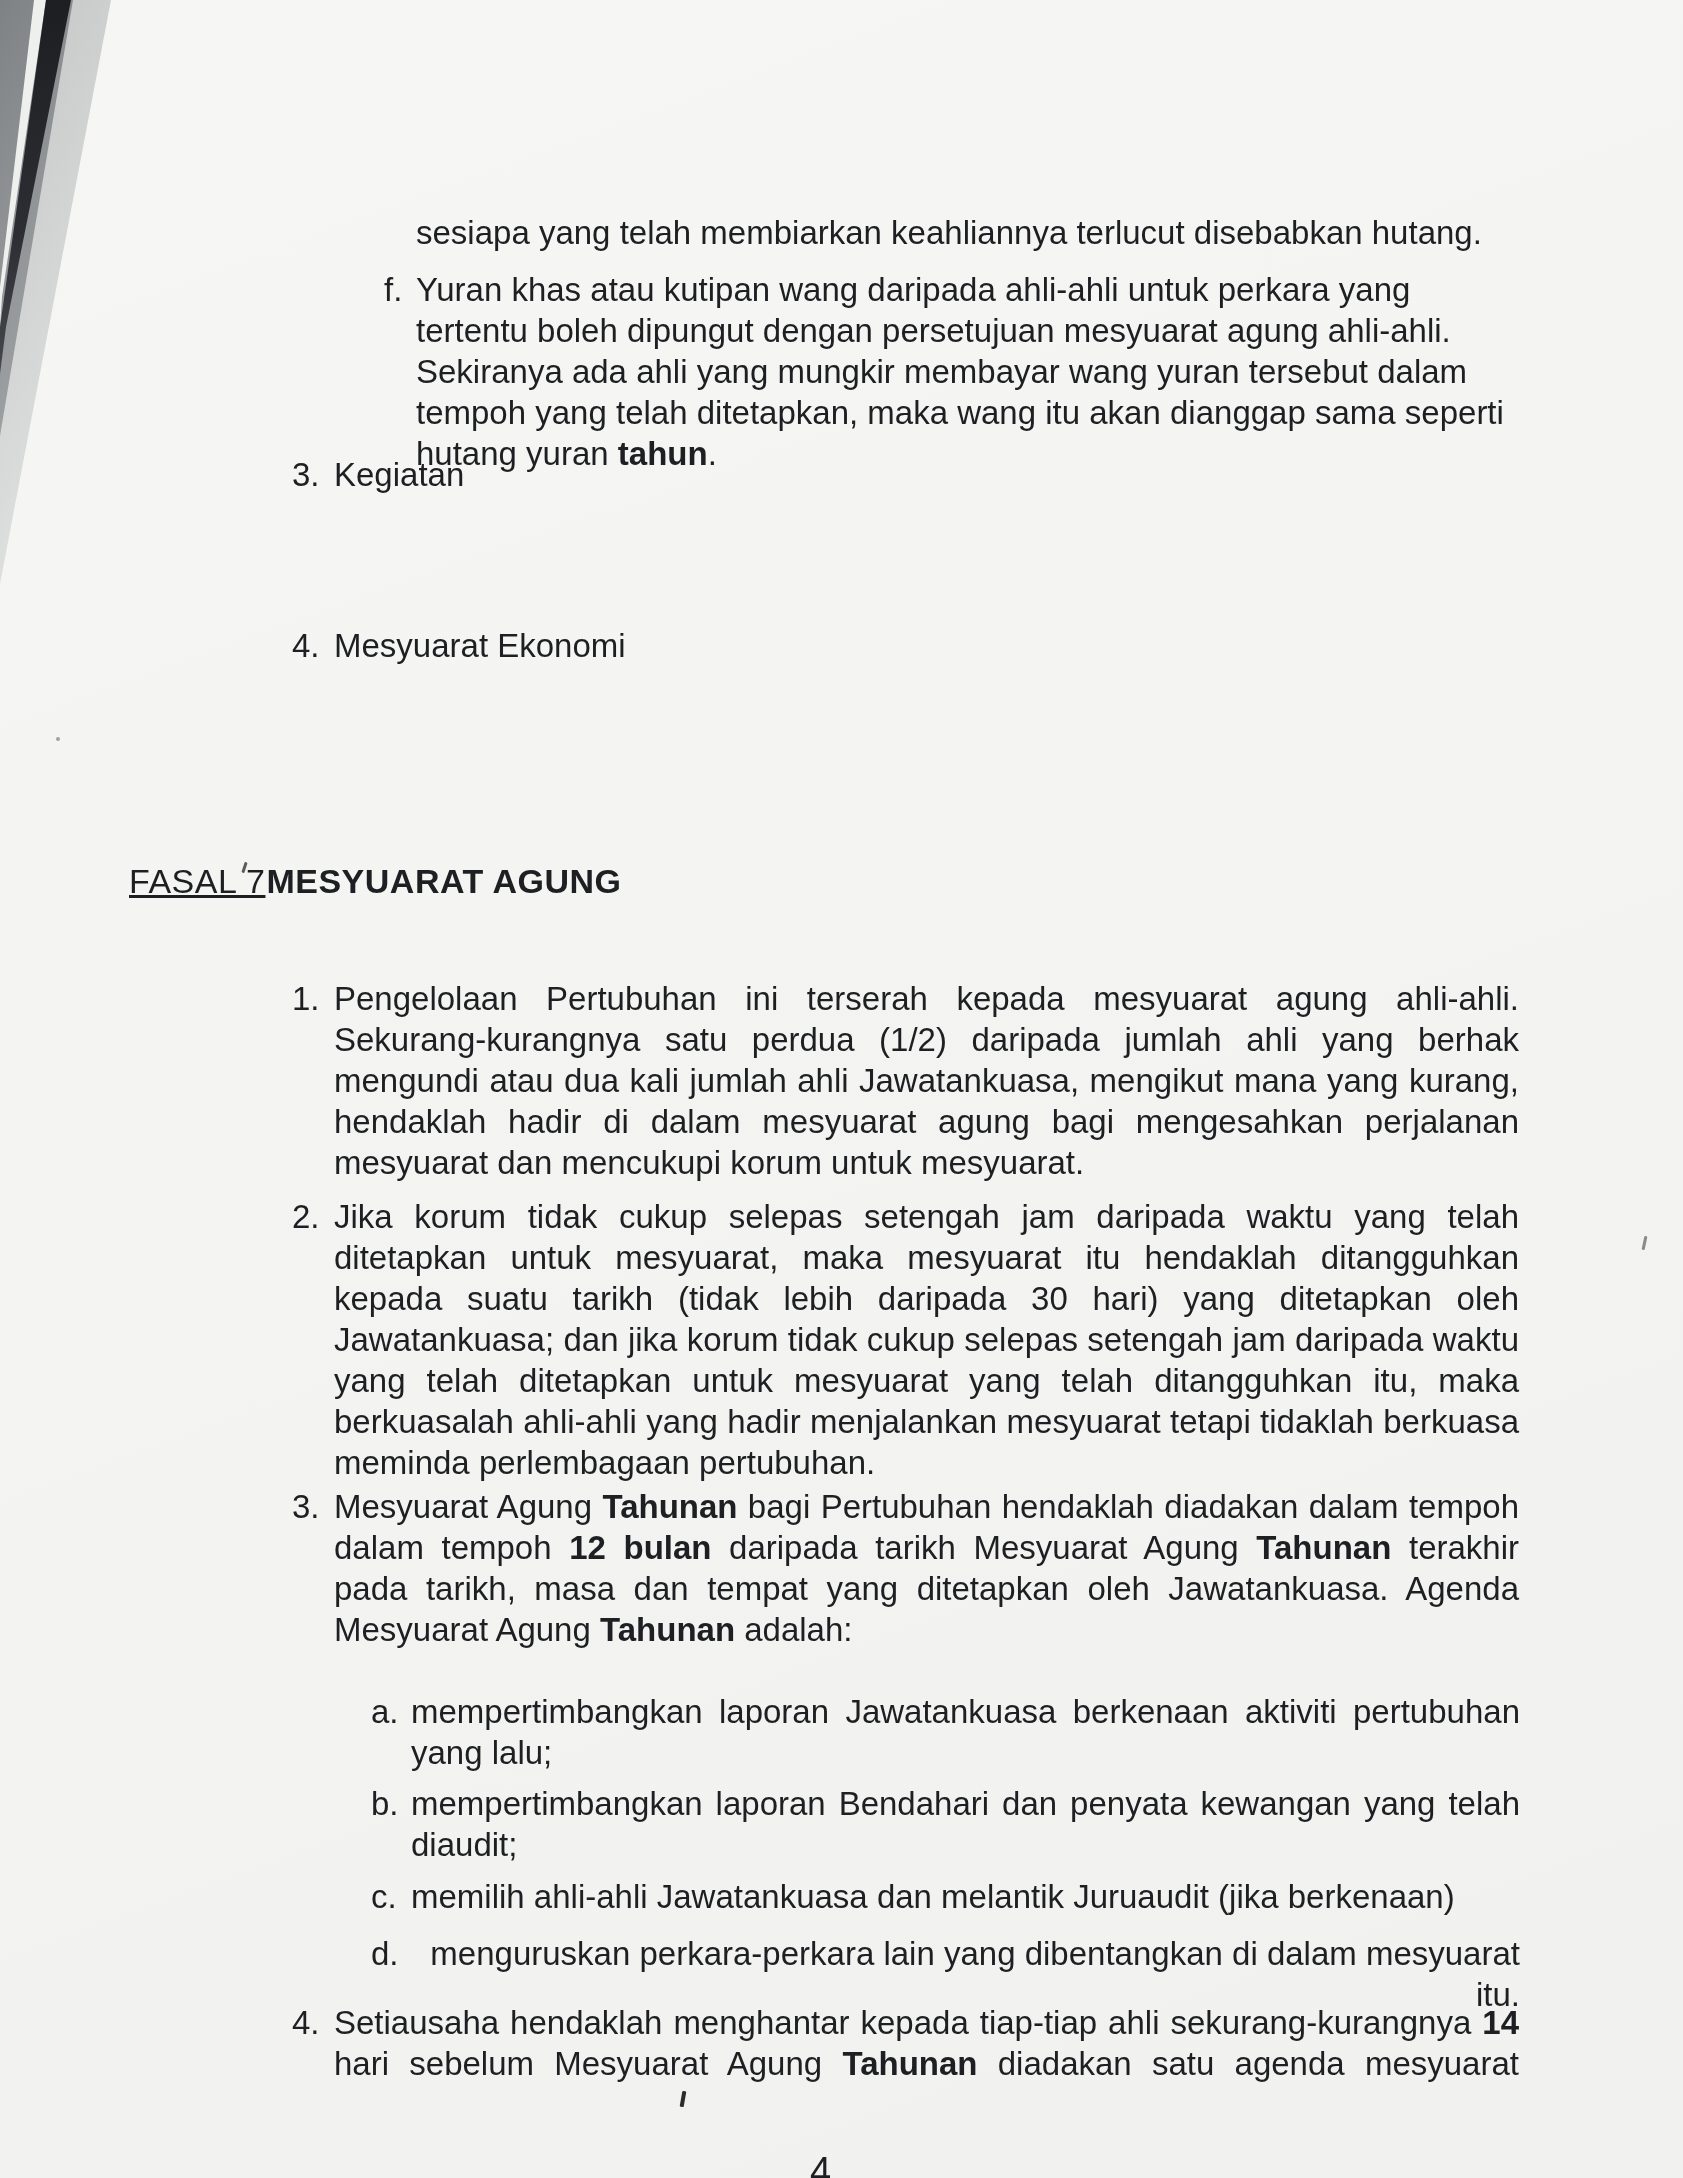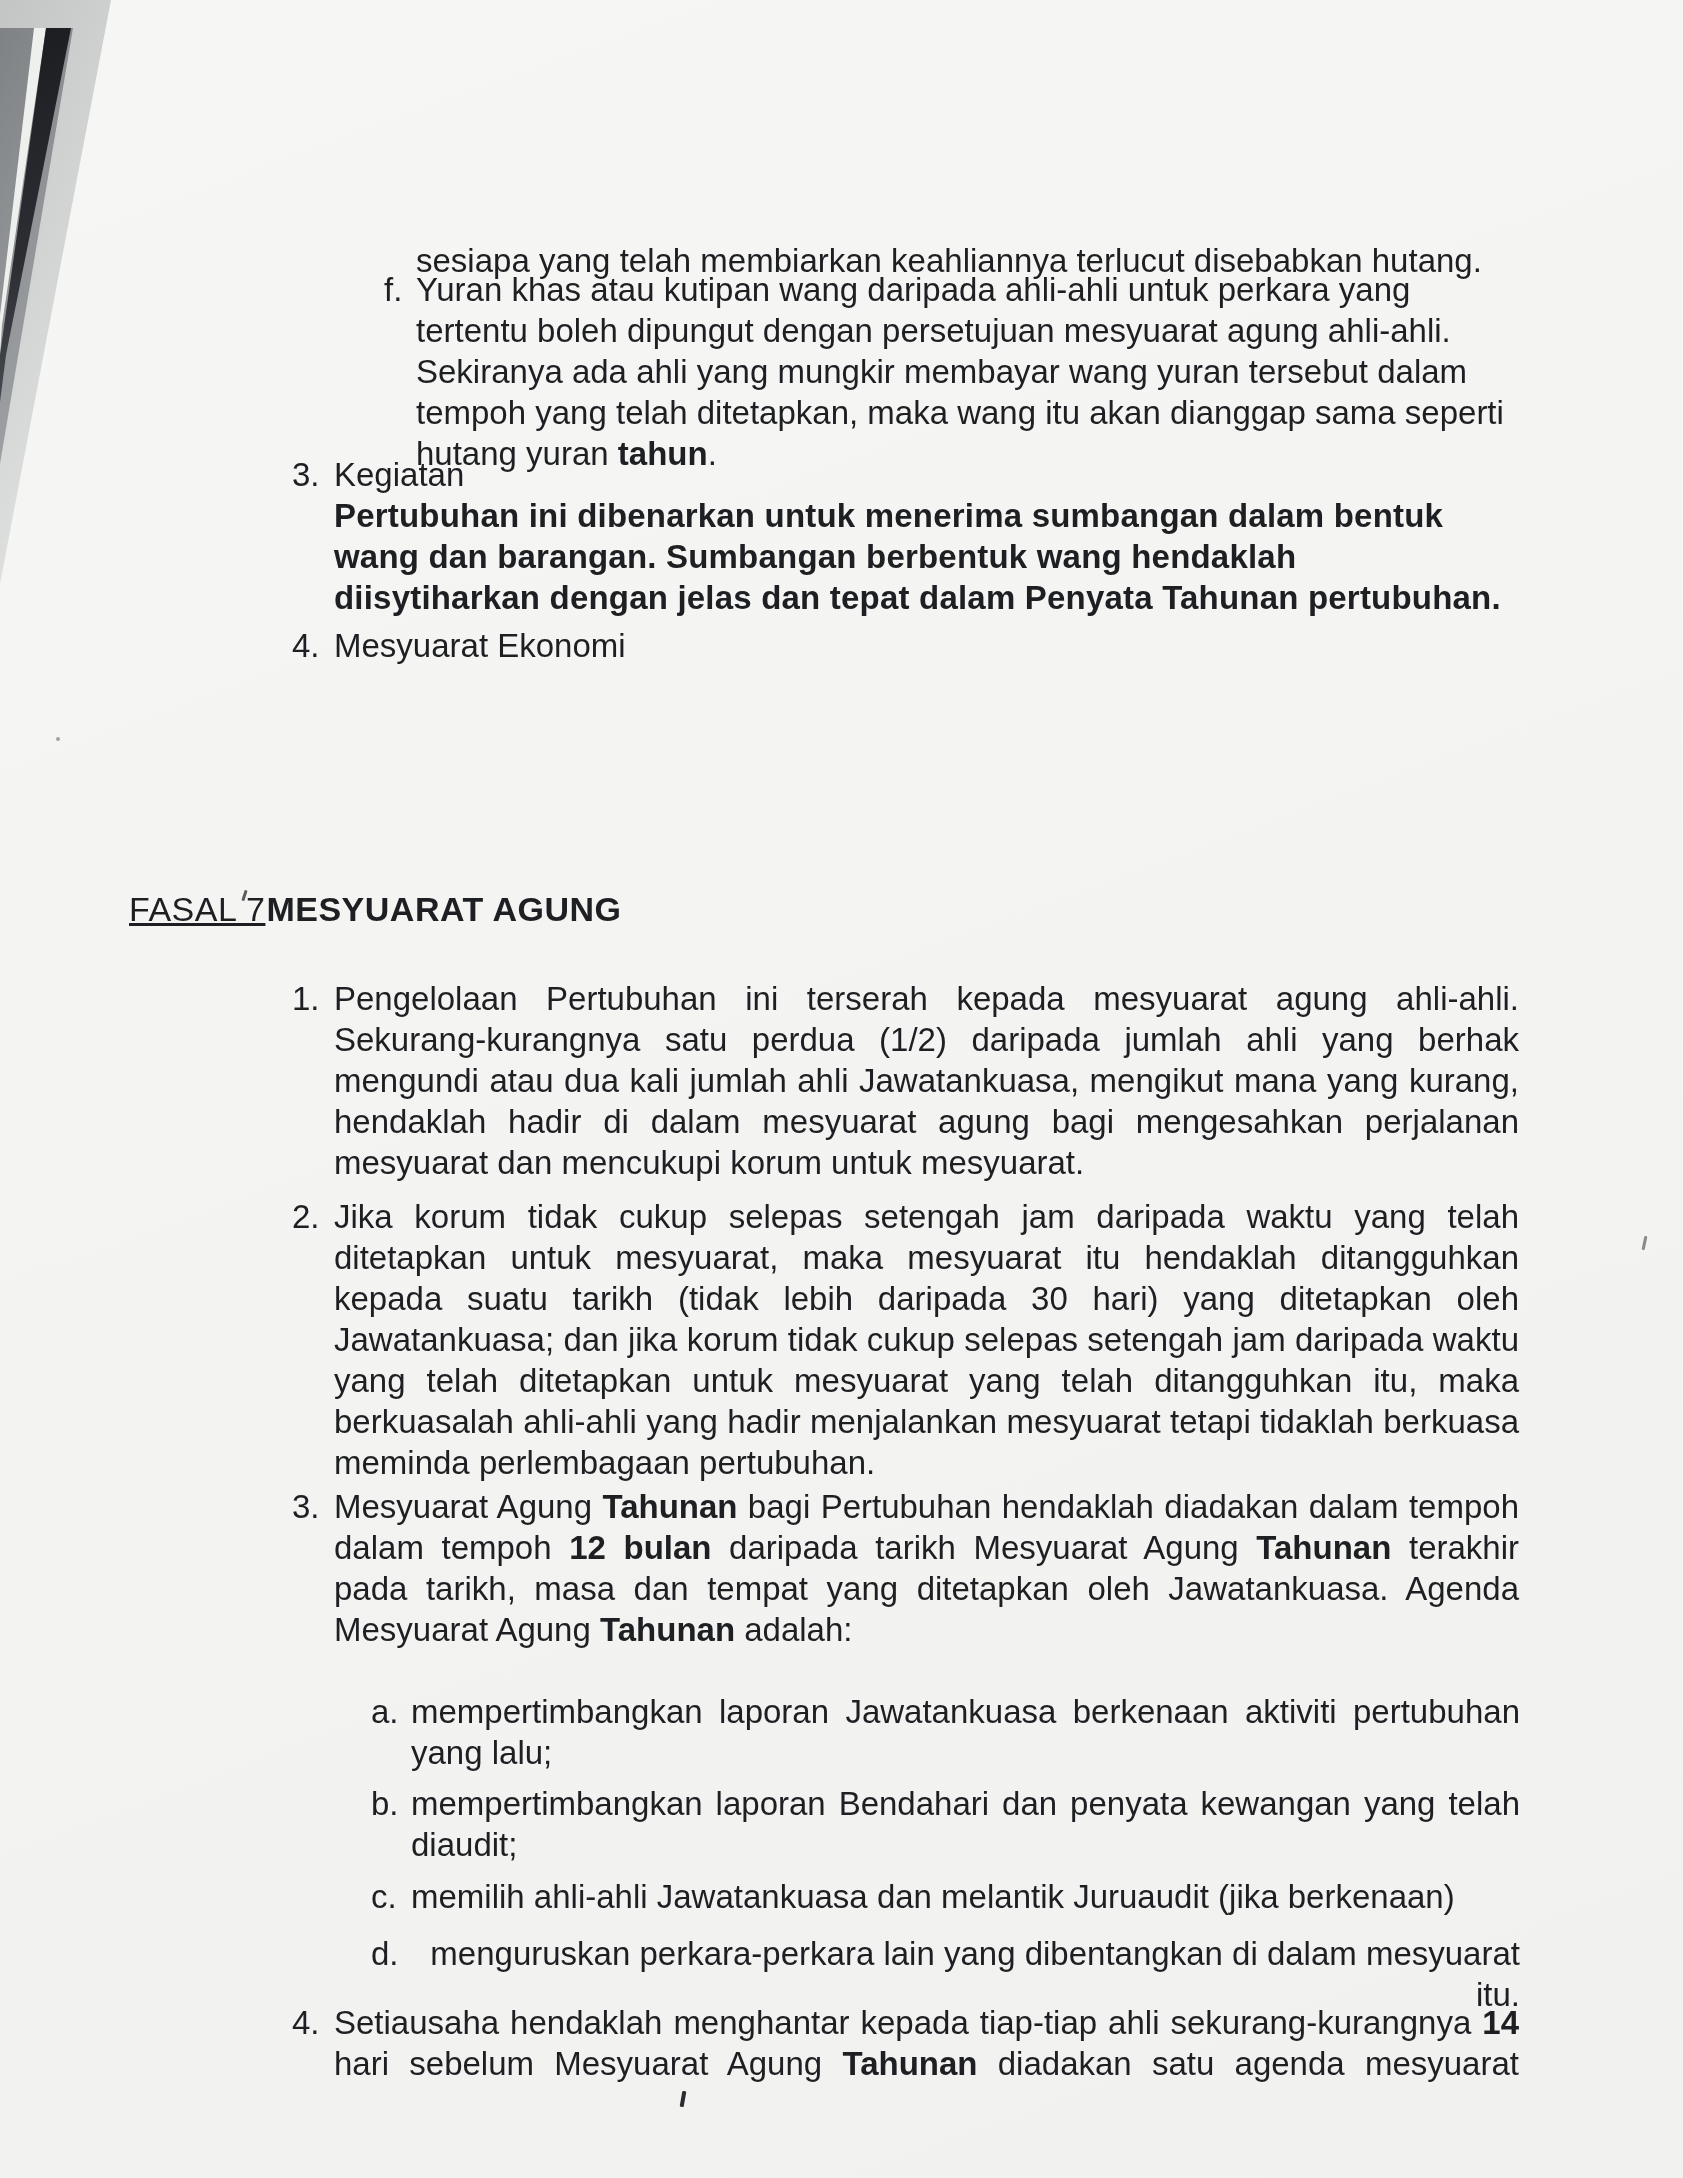--- a/index.html
+++ b/index.html
@@ -5,21 +5,21 @@
   html,body{margin:0;padding:0;background:#e8e9e7;}
   .page{
     position:relative;
     width:1683px;height:2178px;
     background:linear-gradient(160deg,#f6f7f5 0%,#f3f4f2 55%,#f1f2f0 100%);
     overflow:hidden;
     font-family:"Liberation Sans", sans-serif;
     color:#1e1f22;
   }
   .txt{font-size:33px;line-height:41px;}
-  .abs{position:absolute;margin-top:28px;}
+  .abs{position:absolute;}
   .item{position:absolute;display:flex;align-items:flex-start;}
   .marker{flex:0 0 auto;}
   .j{text-align:justify;}
   .j-last{text-align:justify;text-align-last:justify;}
   .b{font-weight:bold;}
   .bold-body{font-weight:bold;letter-spacing:0.2px;}
   .heading-label{font-size:34px;letter-spacing:0.5px;text-decoration:underline;}
   .heading-title{font-size:34px;font-weight:bold;letter-spacing:0.5px;margin-left:20px;}
   .pagenum{font-size:38px;}
   
@@ -54,21 +54,20 @@
 
   <div class="item txt" style="left:384px;top:269px;width:1148px;">
     <div class="marker" style="width:32px;">f.</div>
     <div style="width:1111px;"><span>Yuran khas atau kutipan wang daripada ahli-ahli untuk perkara yang tertentu boleh dipungut dengan persetujuan mesyuarat agung ahli-ahli. Sekiranya ada ahli yang mungkir membayar wang yuran tersebut dalam tempoh yang telah ditetapkan, maka wang itu akan dianggap sama seperti hutang yuran </span><span class="b">tahun</span><span>.</span></div>
   </div>
 
   <div class="item txt" style="left:292px;top:454px;width:1228px;">
     <div class="marker" style="width:42px;">3.</div>
     <div style="width:1173px;">
       <div>Kegiatan</div>
-      <div class="bold-body">Pertubuhan ini dibenarkan untuk menerima sumbangan dalam bentuk wang dan barangan. Sumbangan berbentuk wang hendaklah diisytiharkan dengan jelas dan tepat dalam Penyata Tahunan pertubuhan.</div>
     </div>
   </div>
 
   <div class="item txt" style="left:292px;top:625px;width:1228px;">
     <div class="marker" style="width:42px;">4.</div>
     <div style="width:1173px;">
       <div>Mesyuarat Ekonomi</div>
     </div>
   </div>
 

